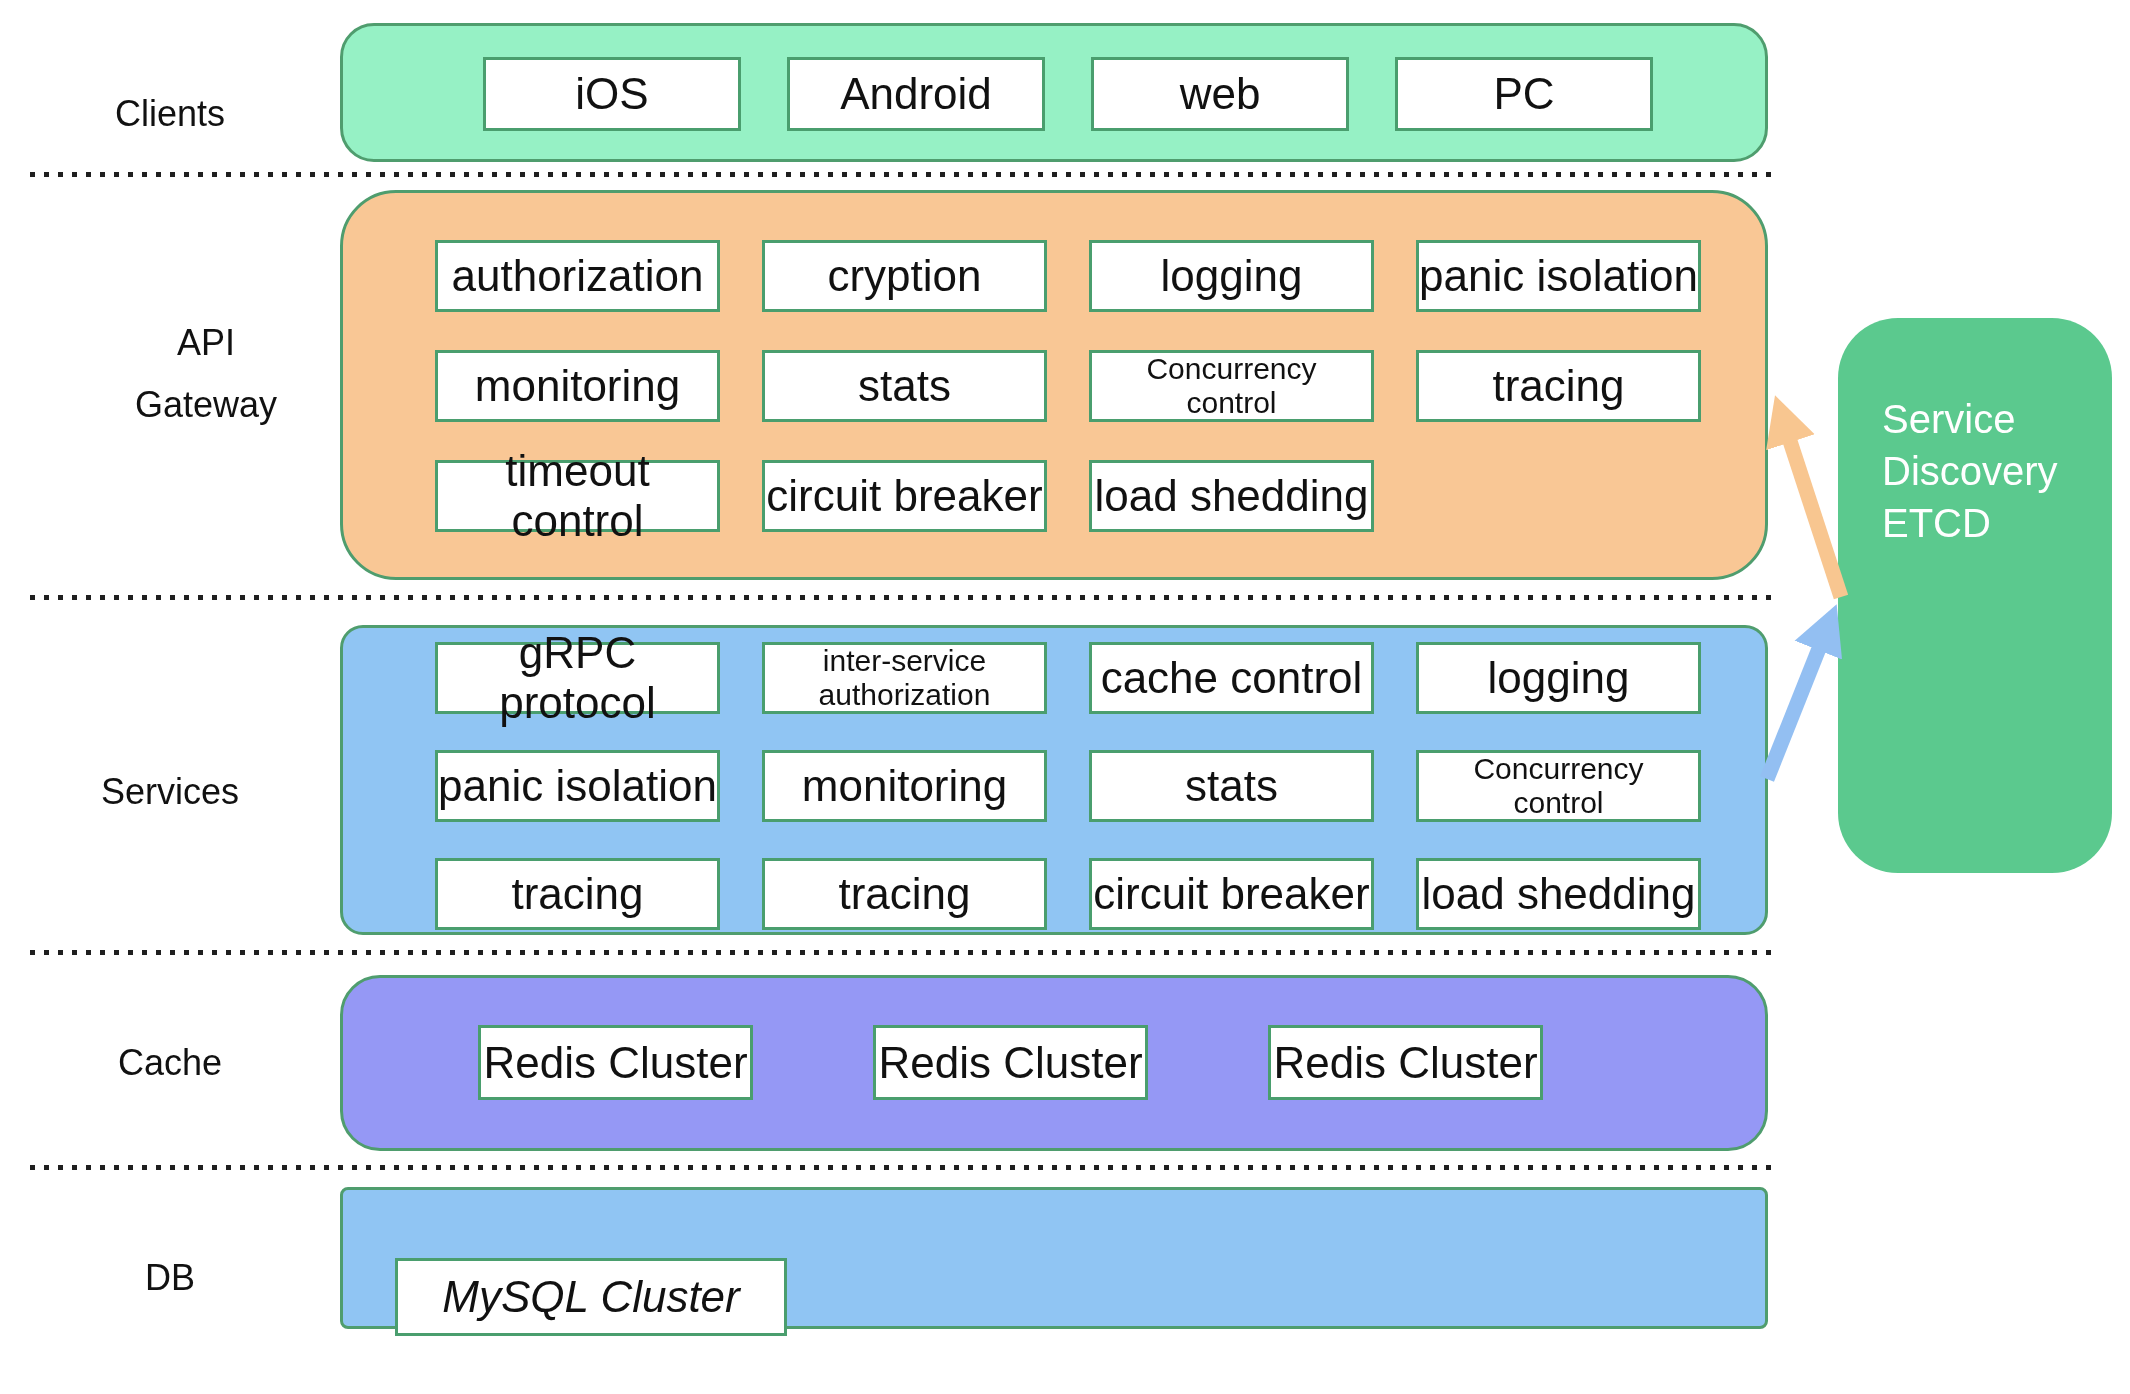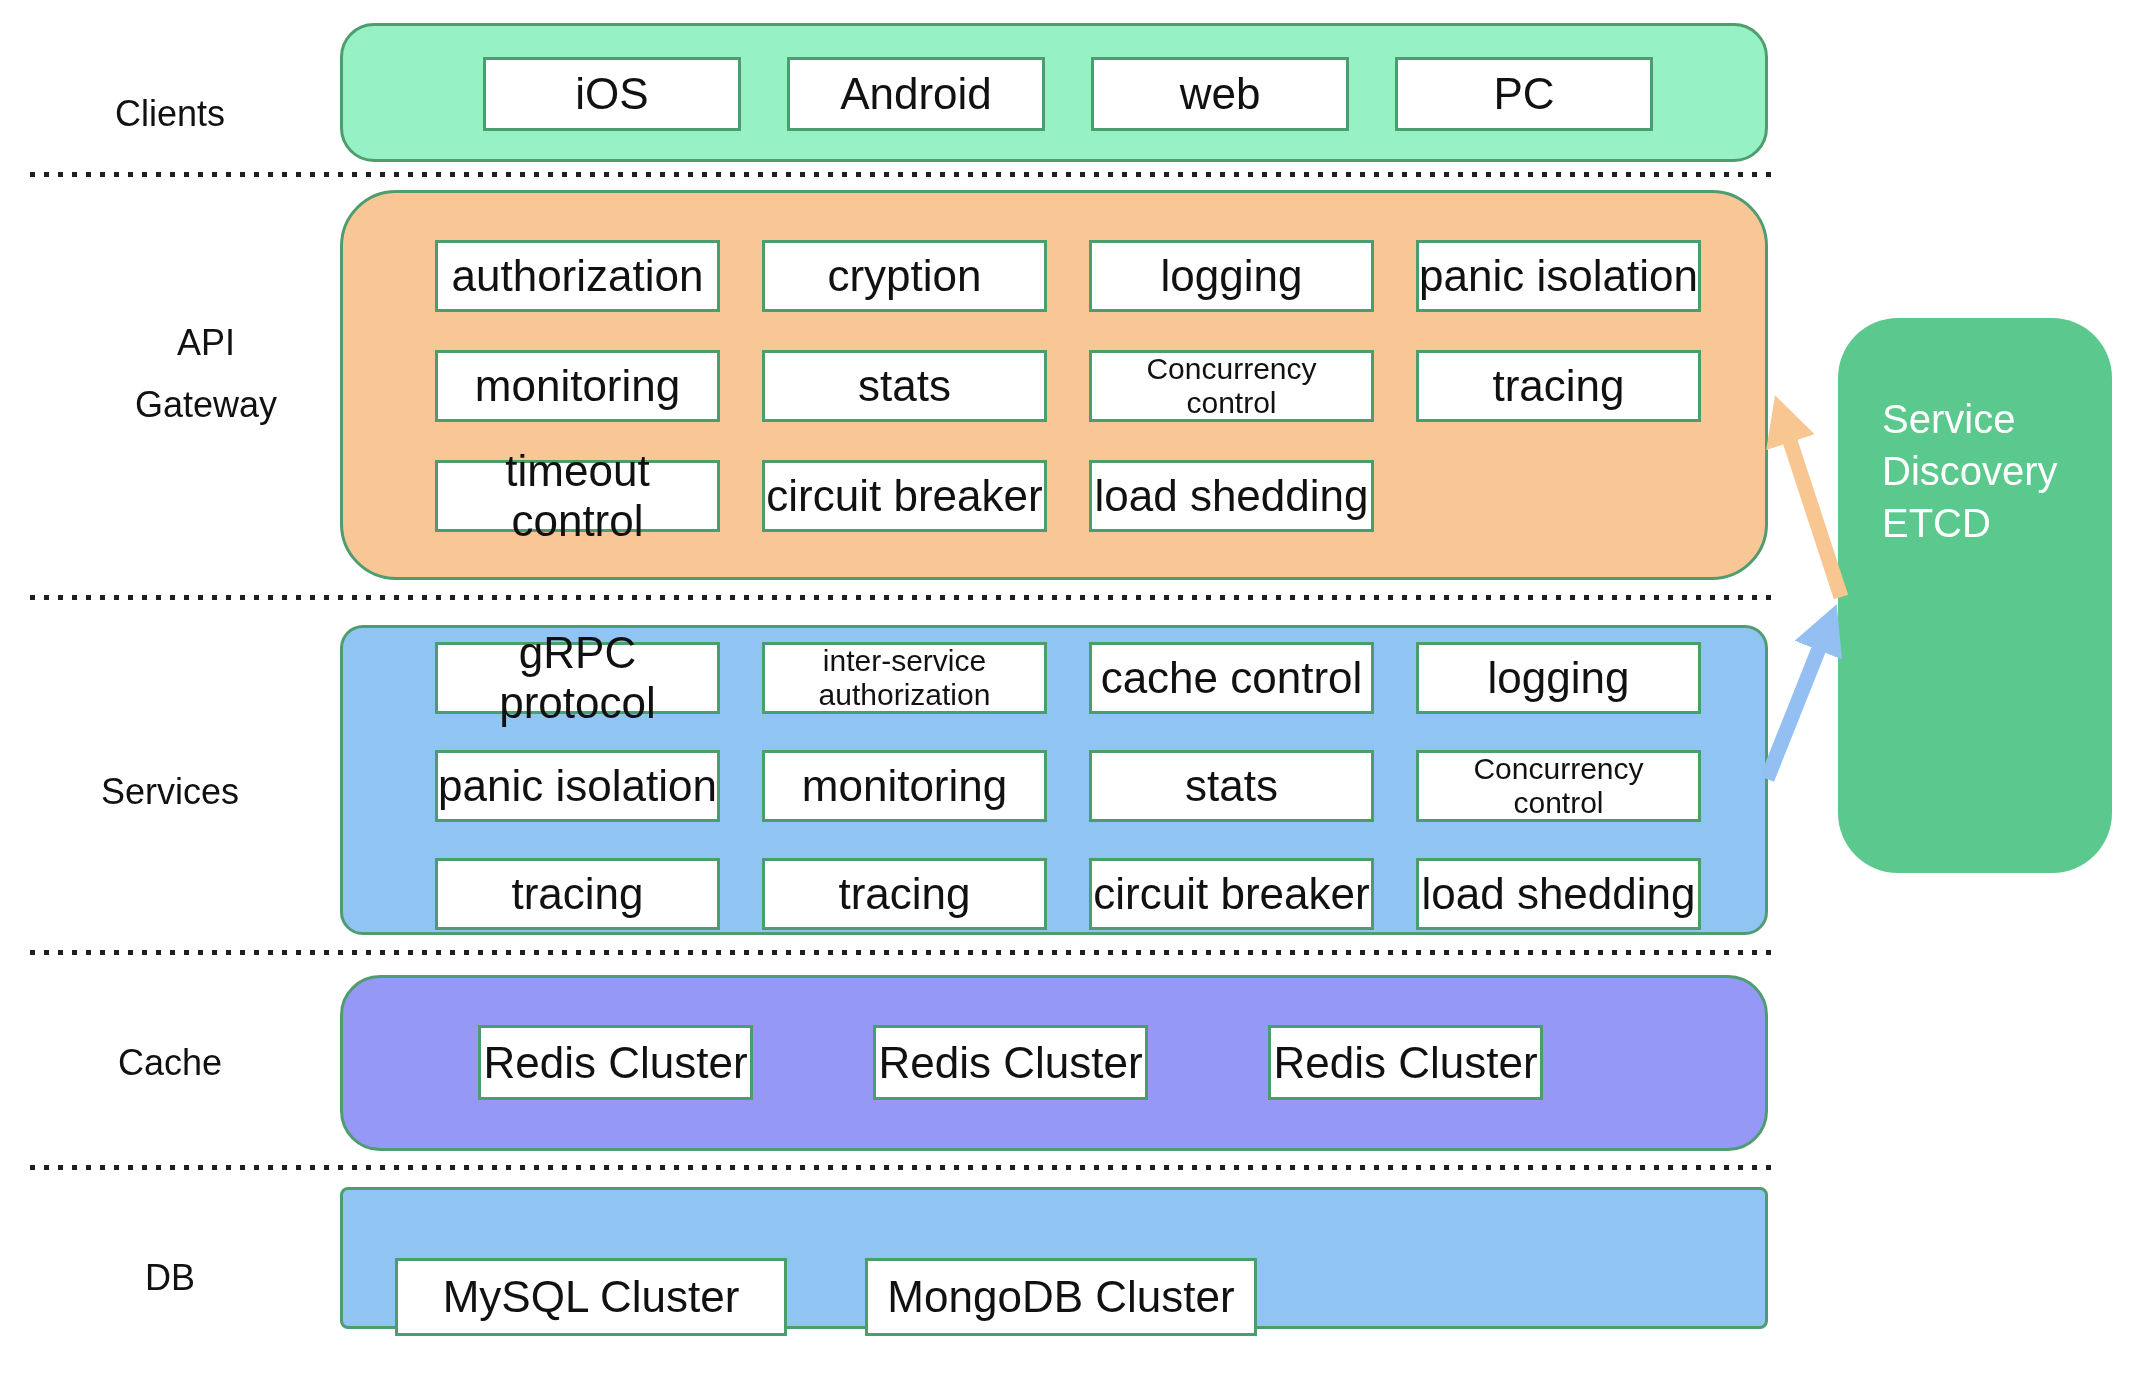--- a/index.html
+++ b/index.html
@@ -31,21 +31,21 @@
   .rail-label.two-line{text-align:center;padding-left:72px;width:268px;line-height:62px;}
   
   .band{
     position:absolute;left:340px;width:1428px;box-sizing:border-box;
     border:3px solid var(--band-border);
   }
   .band.clients{top:23px;height:139px;border-radius:34px;background:var(--clients-band);}
   .band.api{top:190px;height:390px;border-radius:56px;background:var(--api-band);}
   .band.services{top:625px;height:310px;border-radius:23px;background:var(--services-band);}
   .band.cache{top:975px;height:176px;border-radius:40px;background:var(--cache-band);}
-  .band.db{top:1187px;height:142px;border-radius:8px;background:var(--db-band);}
+  .band.db{top:1187px;height:142px;border-radius:8px;background:var(--db-band);font-style:italic;}
   
   .wbox{
     background:#ffffff;border:3px solid var(--box-border);box-sizing:border-box;
     display:flex;align-items:center;justify-content:center;text-align:center;
     font-size:44px;color:var(--text-dark);
   }
   .wbox.small{font-size:30px;line-height:34px;padding:0 10px;}
   
   .clients-row{position:absolute;top:31px;left:140px;display:flex;gap:46px;}
   .clients-row .wbox{width:258px;height:74px;}
@@ -147,21 +147,20 @@
       <div class="wbox">Redis Cluster</div>
       <div class="wbox">Redis Cluster</div>
     </div>
   </div>
 
   <div class="dots d4"></div>
 
   <div class="band db">
     <div class="db-row">
       <div class="wbox">MySQL Cluster</div>
-      <div class="wbox">MongoDB Cluster</div>
     </div>
   </div>
 
   <div class="etcd">
     <div class="line">Service</div>
     <div class="line">Discovery</div>
     <div class="line">ETCD</div>
   </div>
 
   <svg class="arrows" width="2130" height="1394" viewBox="0 0 2130 1394">

